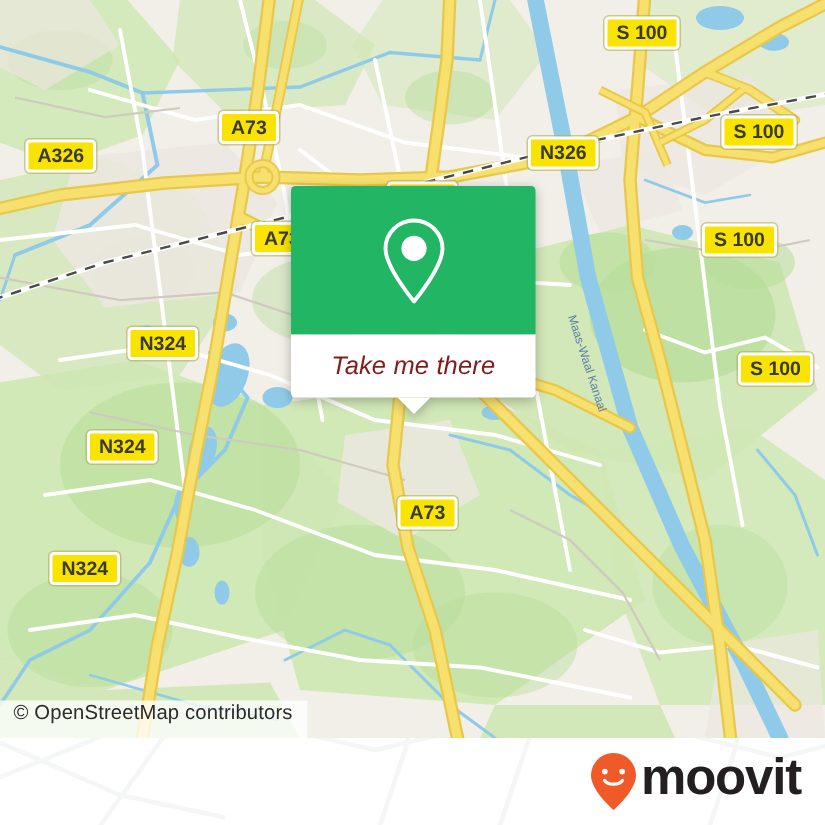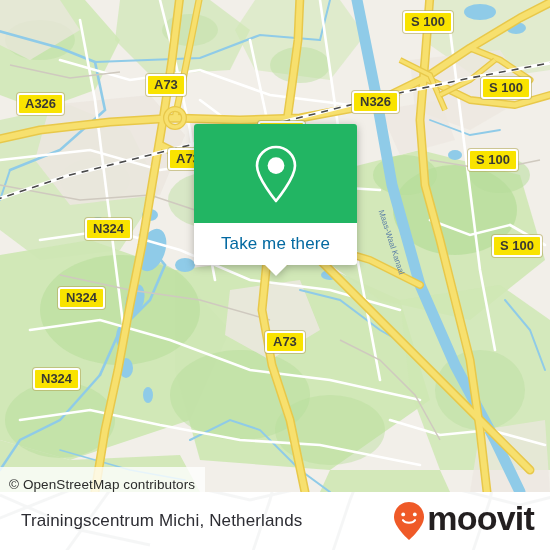--- a/index.html
+++ b/index.html
@@ -33,21 +33,21 @@
   }
   #map-svg { display: block; }
 
   
   #attribution {
     position: absolute;
     left: 0;
     top: 467px;
     height: 25px;
     display: flex;
-    align-items: flex-end;
+    align-items: flex-start;
     padding: 0 10px 0 9px;
     background: rgba(255,255,255,0.78);
     font-size: 13.5px;
     color: #2b2b2b;
     letter-spacing: 0.1px;
     white-space: nowrap;
     z-index: 20;
   }
 
   
@@ -70,22 +70,23 @@
   #callout-bottom {
     height: 42px;
     background: #ffffff;
     border-radius: 0 0 3px 3px;
     display: flex;
     align-items: center;
     justify-content: center;
   }
   #callout-label {
     font-size: 17px;
-    color: #0369a1;
+    color: #7f1d1d;
     letter-spacing: 0.1px;
+    font-style: italic;
   }
   #callout-tail {
     position: absolute;
     left: 50%;
     bottom: -11px;
     margin-left: -11px;
     width: 0; height: 0;
     border-left: 11px solid transparent;
     border-right: 11px solid transparent;
     border-top: 11px solid #ffffff;
@@ -338,21 +339,20 @@
       <g stroke="#9aa0a6" fill="none" stroke-width="3">
         <path d="M-5,520 L120,470 L250,500 L380,470 L520,505 L560,495"></path>
         <path d="M60,560 L110,490 L150,430 L200,380"></path>
         <path d="M250,560 L270,500 L285,440"></path>
         <path d="M330,560 L350,500 L370,450 L420,410"></path>
         <path d="M470,560 L490,500 L500,450"></path>
         <path d="M0,495 L80,530 L150,545"></path>
         <path d="M210,440 L300,470 L400,460 L500,485"></path>
       </g>
     </svg>
-    <div id="place-name">Trainingscentrum Michi, Netherlands</div>
     <div id="moovit-logo">
       <svg width="34" height="40" viewBox="0 0 34 40">
         <path d="M17 1 C8.7 1 2 7.7 2 16 C2 26.2 17 39 17 39 C17 39 32 26.2 32 16 C32 7.7 25.3 1 17 1 Z" fill="#ef5a28"></path>
         <circle cx="11.2" cy="13.4" r="1.9" fill="#ffffff"></circle>
         <circle cx="22.8" cy="13.4" r="1.9" fill="#ffffff"></circle>
         <path d="M11 19.2 C13.2 22.6 20.8 22.6 23 19.2" stroke="#ffffff" stroke-width="2.1" fill="none" stroke-linecap="round"></path>
       </svg>
       <span id="moovit-wordmark">moovit</span>
     </div>
   </div>

